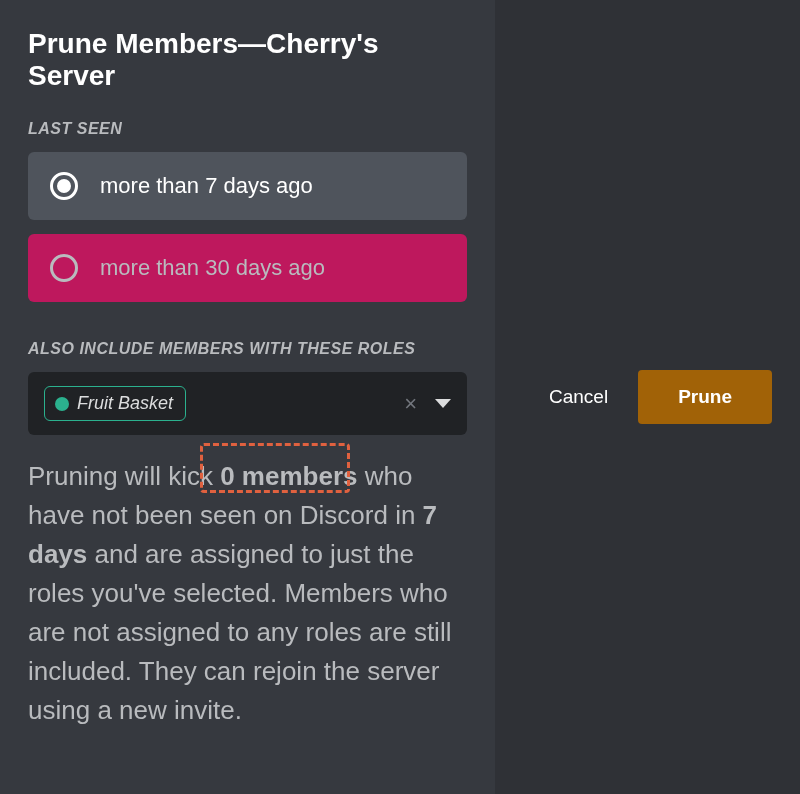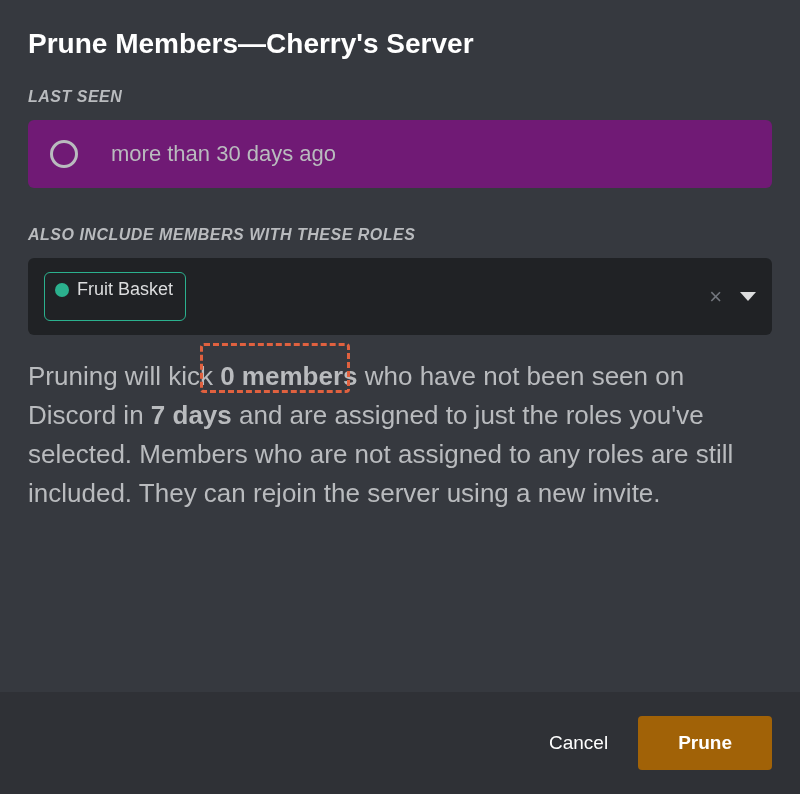--- a/index.html
+++ b/index.html
@@ -8,21 +8,21 @@
       height: 794px;
       background: #36393f;
       font-family: -apple-system, BlinkMacSystemFont, "Segoe UI", Helvetica, Arial, sans-serif;
       overflow: hidden;
     }
     .modal {
       background: #36393f;
       width: 100%;
       height: 100%;
       display: flex;
-      flex-direction: column;
+      flex-direction: row;
       justify-content: flex-end;
     }
     .content {
       padding: 28px 28px 0 28px;
       flex: 1;
     }
     .title {
       color: #ffffff;
       font-size: 28px;
       font-weight: 700;
@@ -39,22 +39,21 @@
     .radio-option {
       background: #4f545c;
       border-radius: 6px;
       padding: 20px 22px;
       display: flex;
       align-items: center;
       margin-bottom: 14px;
       cursor: pointer;
     }
     .radio-option.unselected {
-      background: #701a75;
-      gap: 11px;
+      background: #be185d;
     }
     .radio-icon {
       width: 28px;
       height: 28px;
       border: 3px solid #ffffff;
       border-radius: 50%;
       display: flex;
       align-items: center;
       justify-content: center;
       margin-right: 22px;
@@ -84,24 +83,25 @@
       background: #202225;
       border-radius: 6px;
       padding: 14px 16px;
       display: flex;
       align-items: center;
       margin-bottom: 22px;
     }
     .role-chip {
       border: 1px solid #2bb18e;
       border-radius: 6px;
-      padding: 6px 12px 20px 10px;
+      padding: 6px 12px 6px 10px;
       display: flex;
       align-items: center;
       gap: 8px;
+      font-style: italic;
     }
     .role-dot {
       width: 14px;
       height: 14px;
       background: #2bb18e;
       border-radius: 50%;
     }
     .role-name {
       color: #dcddde;
       font-size: 18px;
@@ -172,20 +172,26 @@
   </style>
 </head>
 <body>
 
 <div class="modal">
   <div class="content">
     <h1 class="title">Prune Members—Cherry's Server</h1>
 
     <div class="section-label">LAST SEEN</div>
 
+    <div class="radio-option">
+      <div class="radio-icon">
+        <div class="radio-dot"></div>
+      </div>
+      <div class="radio-label">more than 7 days ago</div>
+    </div>
 
     <div class="radio-option unselected">
       <div class="radio-icon unselected"></div>
       <div class="radio-label">more than 30 days ago</div>
     </div>
 
     <div class="section-spacer"></div>
 
     <div class="section-label">ALSO INCLUDE MEMBERS WITH THESE ROLES</div>
 

